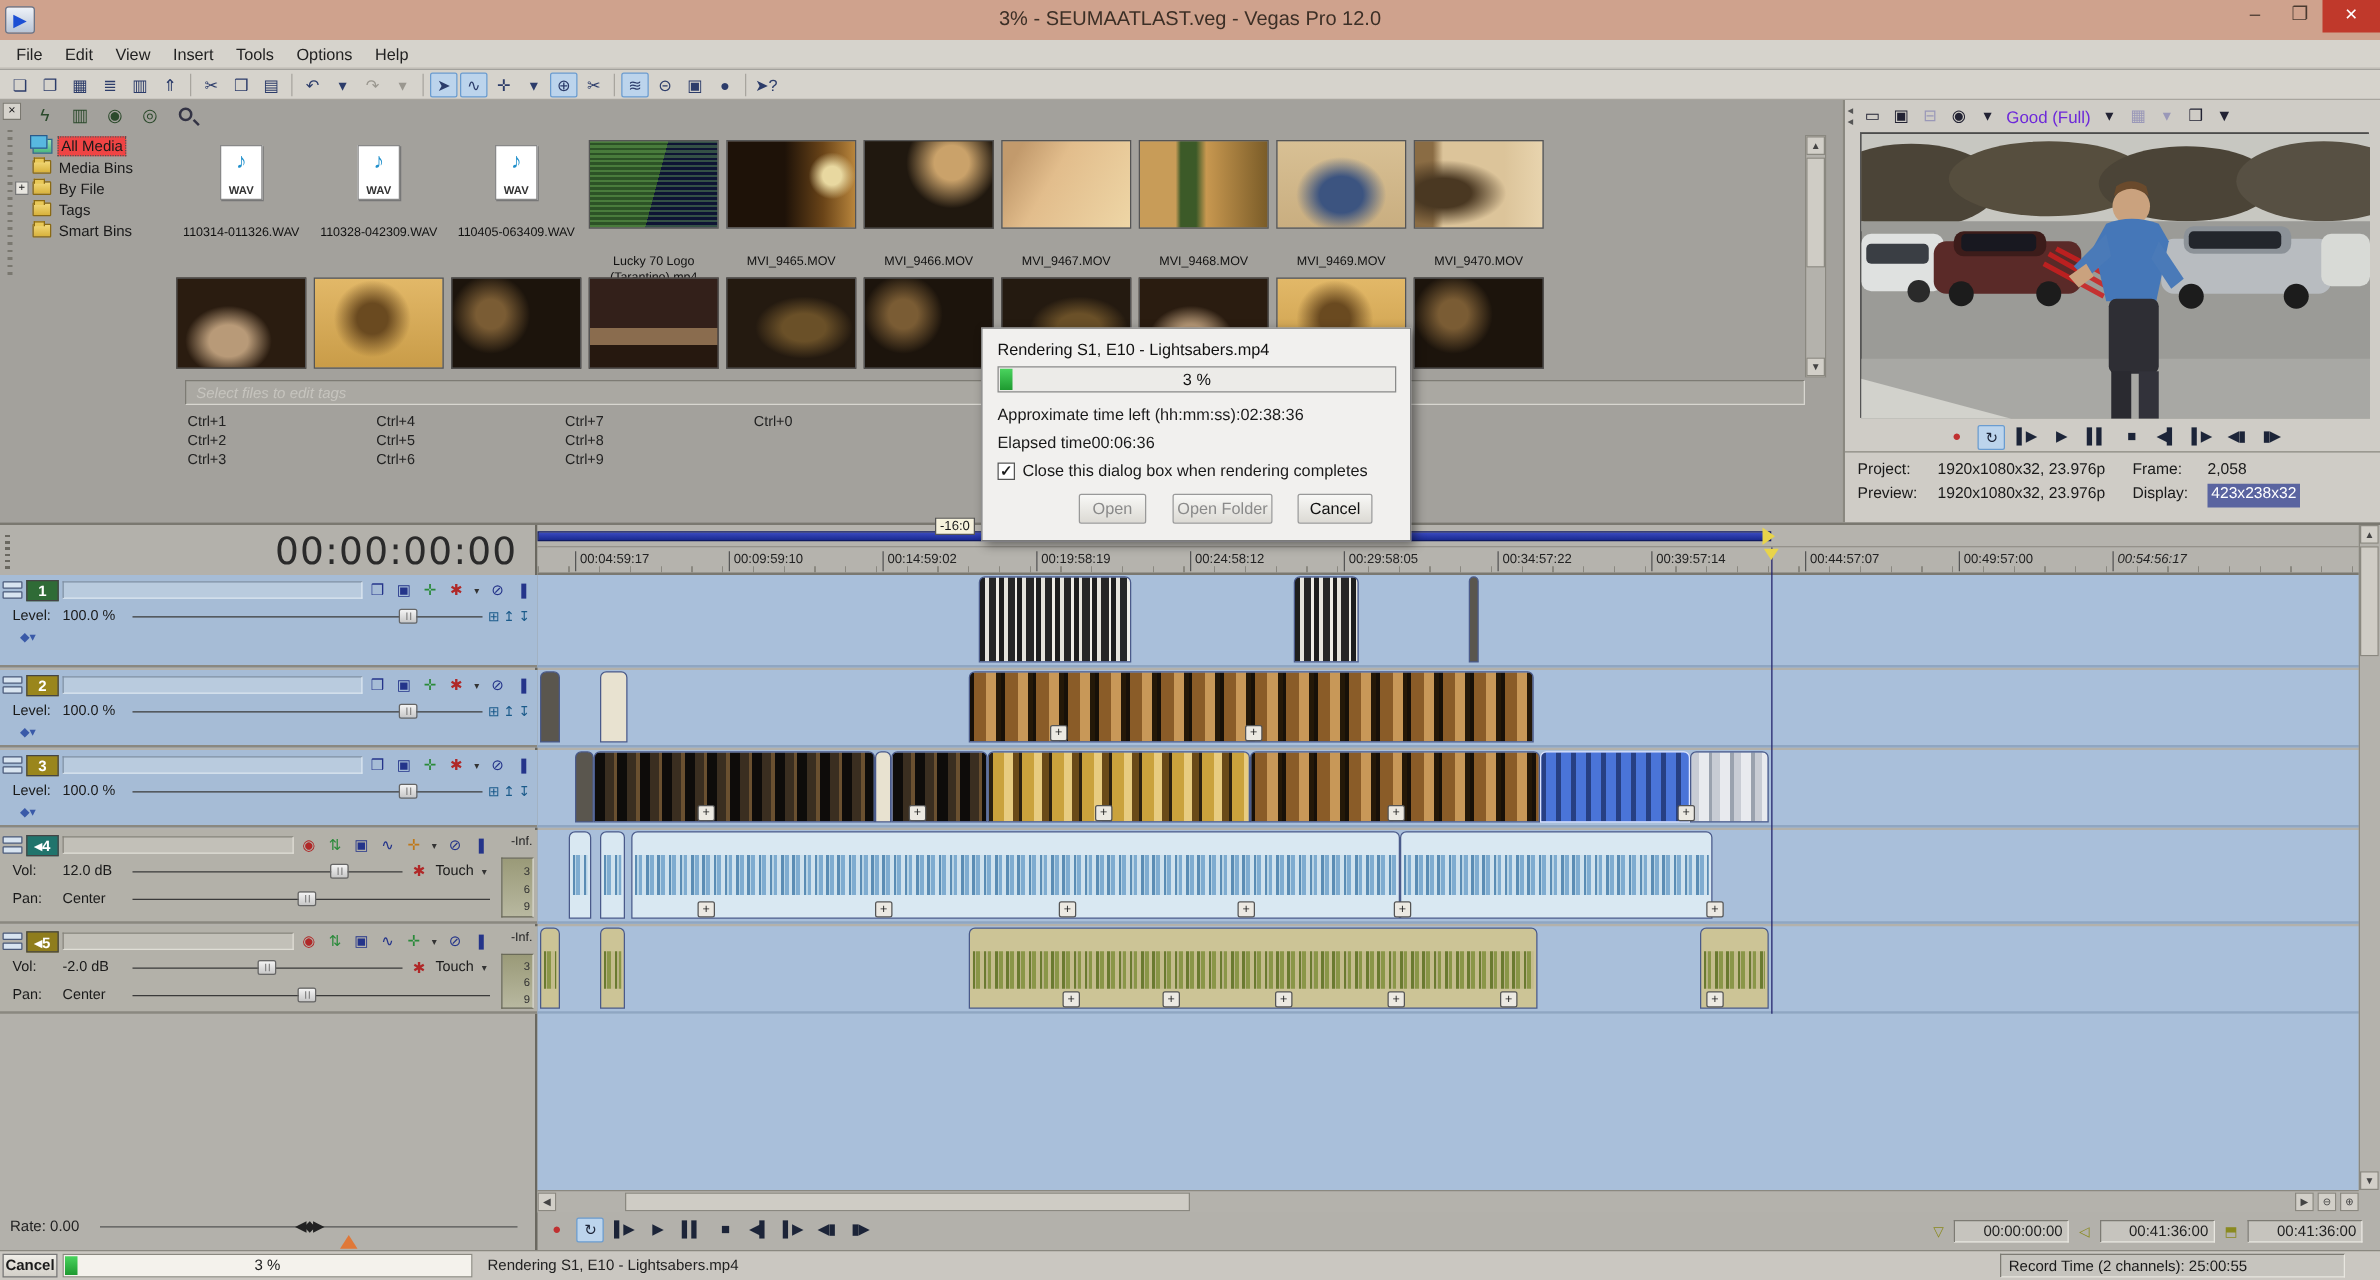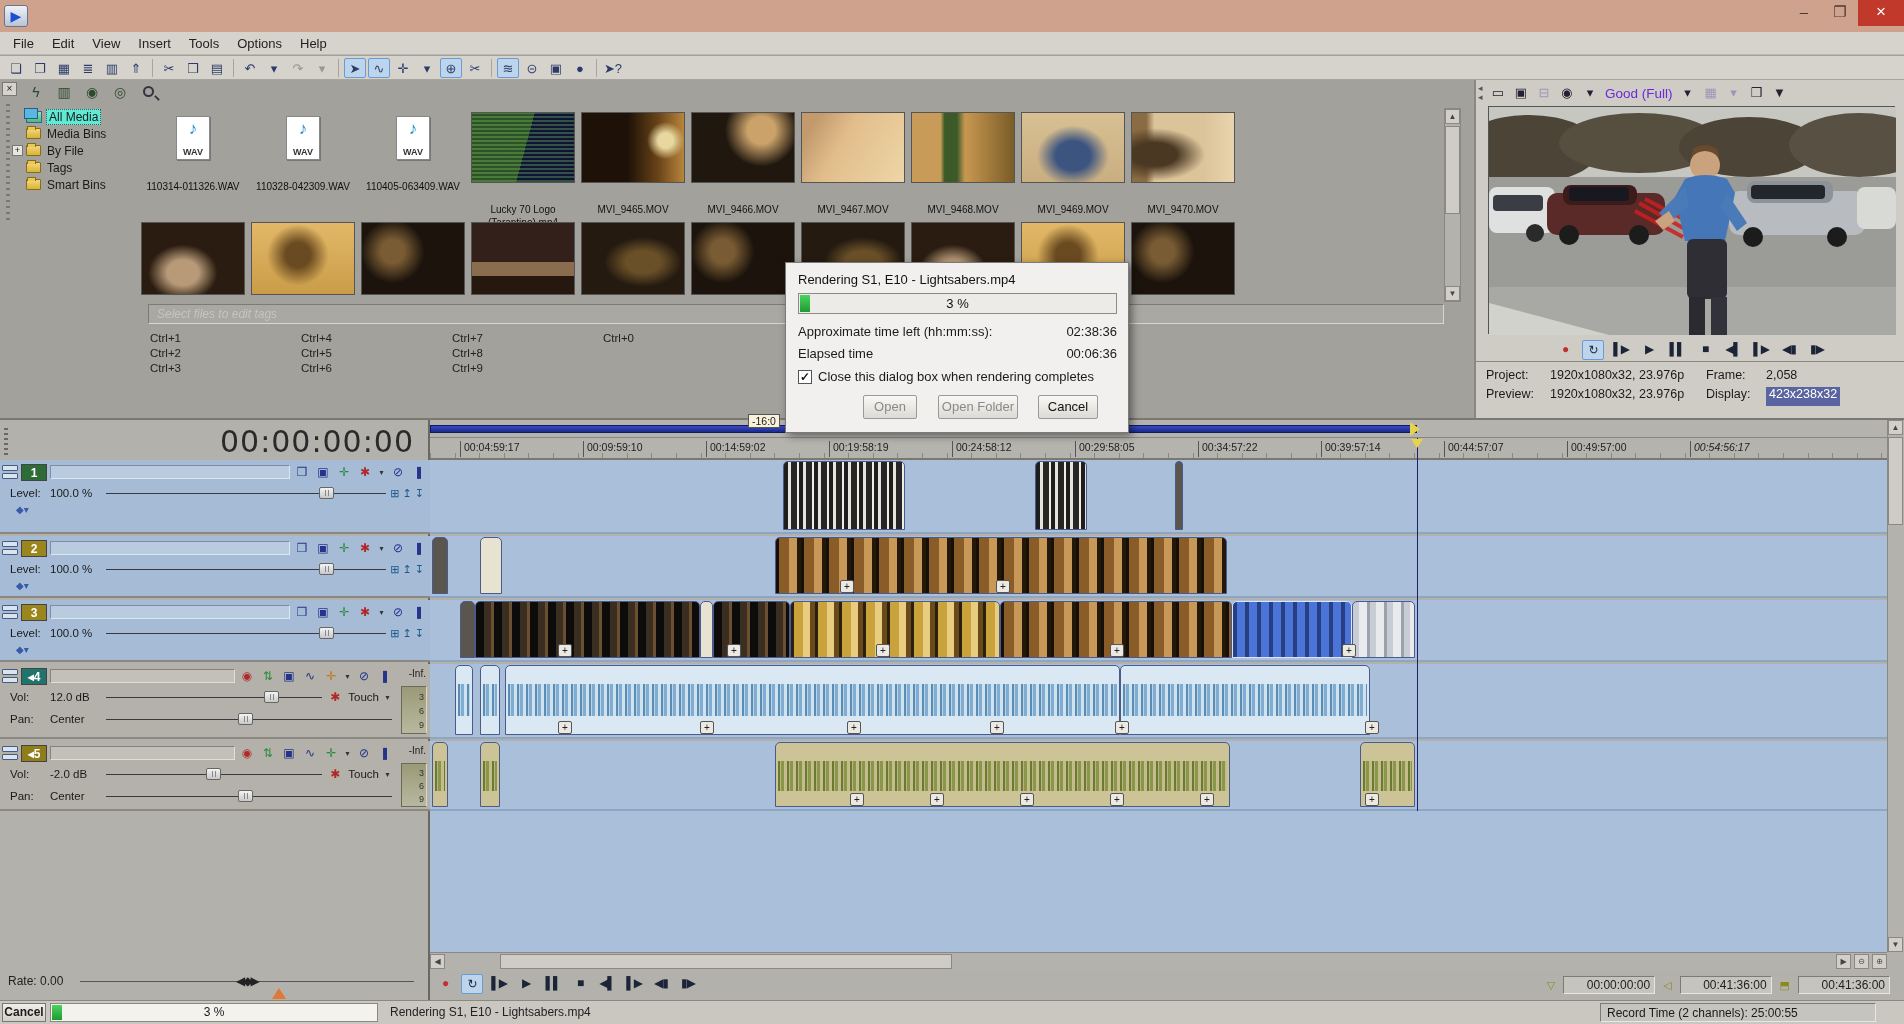--- a/index.html
+++ b/index.html
@@ -24,21 +24,21 @@
 #media-pane{position:absolute;left:0;top:80px;width:1472px;height:338px;background:#a3a19c}
 .pane-x{position:absolute;left:2px;top:2px;width:15px;height:14px;background:#d6d3cc;border:1px solid #7a7870;font-size:10px;line-height:12px;text-align:center}
 .grip-v{position:absolute;left:6px;top:24px;width:4px;height:120px;background:repeating-linear-gradient(#7a7870 0 2px,transparent 2px 6px)}
 #media-toolbar{position:absolute;left:24px;top:2px;display:flex;gap:4px}
 .mtb{width:24px;height:22px;font-size:14px;text-align:center;line-height:21px;color:#2c4a2c}
 .search-glyph{width:11px;height:11px;border:2px solid #334;border-radius:50%;display:inline-block;margin-top:4px;position:relative}
 .search-glyph::after{content:"";position:absolute;left:9px;top:9px;width:6px;height:2px;background:#334;transform:rotate(45deg)}
 #media-tree{position:absolute;left:26px;top:28px;width:118px}
 .tree-row{display:flex;align-items:center;height:17px;font-size:12px;gap:4px;position:relative}
 .tree-row .lbl{padding:0 2px;white-space:nowrap}
-.tree-row.sel .lbl{background:#5eead4;border:1px dotted #555}
+.tree-row.sel .lbl{background:#ef4444;border:1px dotted #555}
 .expander{position:absolute;left:-14px;width:11px;height:11px;background:#e8e6e0;border:1px solid #777;font-size:9px;line-height:9px;text-align:center}
 .fold{width:15px;height:11px;background:linear-gradient(#f2d878,#d8b23c);border:1px solid #8a6a14;border-radius:1px;position:relative;flex:none}
 .fold::before{content:"";position:absolute;left:0;top:-3px;width:7px;height:3px;background:#e8c858;border:1px solid #8a6a14;border-bottom:none}
 .allm{width:16px;height:12px;background:linear-gradient(#9ae0b4,#4ab880);border:1px solid #2a6a8a;position:relative;flex:none}
 .allm::before{content:"";position:absolute;left:-3px;top:-4px;width:12px;height:9px;background:#58b8e0;border:1px solid #2a5a8a}
 #file-row1,#file-row2{position:absolute;left:0;top:0}
 .file-item{position:absolute;top:26px;width:110px;text-align:center}
 .vthumb{width:104px;height:71px;margin:6px auto 0;border:1px solid #555}
 .wav-icon{width:34px;height:44px;margin:10px auto 4px;background:#fff;border:1px solid #888;position:relative;box-shadow:1px 1px 0 #777}
 .wav-icon::before{content:"♪";position:absolute;left:0;right:0;top:2px;color:#2090cc;font-size:17px}
@@ -157,38 +157,39 @@
 #sb-cancel{position:absolute;left:2px;top:2px;width:44px;height:19px;background:linear-gradient(#f0eee8,#d2cfc8);border:1px solid #777;text-align:center;font-weight:bold;font-size:12px;line-height:17px}
 #sb-prog{position:absolute;left:50px;top:2px;width:328px;height:19px;background:#f4f2ec;border:1px solid #8a8880;text-align:center;line-height:17px}
 #sb-fill{position:absolute;left:1px;top:1px;bottom:1px;background:linear-gradient(#4ad45e,#1e9a30);width:3%}
 #sb-text{position:absolute;left:390px;top:4px;color:#222}
 #sb-rec{position:absolute;left:1600px;top:2px;width:276px;height:19px;background:#c6c4be;border:1px solid #7d7b74;border-right-color:#e8e6e0;border-bottom-color:#e8e6e0;padding:2px 0 0 6px}
 
 #render-dialog{position:absolute;left:785px;top:262px;width:344px;height:171px;background:#f1f0ee;border:1px solid #7a7a7a;box-shadow:3px 3px 8px rgba(0,0,0,.45);z-index:50;font-size:13px}
 #rd-title{position:absolute;left:12px;top:9px;color:#111}
 #rd-prog{position:absolute;left:12px;top:30px;width:319px;height:21px;background:#ecebe8;border:1px solid #8a8a8a;text-align:center;line-height:19px;color:#111}
 #rd-fill{position:absolute;left:1px;top:1px;bottom:1px;background:linear-gradient(#4ad45e,#1e9a30)}
-#rd-row1,#rd-row2{position:absolute;left:12px;width:319px;display:flex;justify-content:space-between}
+#rd-row1,#rd-row2{position:absolute;left:12px;width:319px;display:flex;justify-content:flex-start}
 #rd-row1{top:61px}#rd-row2{top:83px}
 #rd-check{position:absolute;left:12px;top:106px;display:flex;align-items:center;gap:6px}
 .cbx{width:14px;height:14px;background:#fff;border:1px solid #555;font-size:12px;font-weight:bold;line-height:12px;text-align:center}
 #rd-btns{position:absolute;left:0;top:132px;width:344px;height:26px}
 .dbtn{position:absolute;top:0;height:24px;background:linear-gradient(#f8f8f6,#dcdad4);border:1px solid #999;border-radius:2px;text-align:center;font-size:13px;line-height:22px}
 .dbtn.dim{color:#8a8a8a}
 #btn-open{left:77px;width:54px}
 #btn-openfolder{left:152px;width:80px}
 #btn-cancel{left:252px;width:60px;color:#111}
 </style>
 </head>
 <body>
 
 <div id="app">
 
   <div id="titlebar">
     <div class="app-icon">▶</div>
+    <div id="win-title">3% - SEUMAATLAST.veg - Vegas Pro 12.0</div>
     <div class="win-btns">
       <div class="wbtn">–</div>
       <div class="wbtn">❐</div>
       <div class="wbtn close">×</div>
     </div>
   </div>
 
   <div id="menubar">
       <span class="menu-item">File</span>
       <span class="menu-item">Edit</span>

